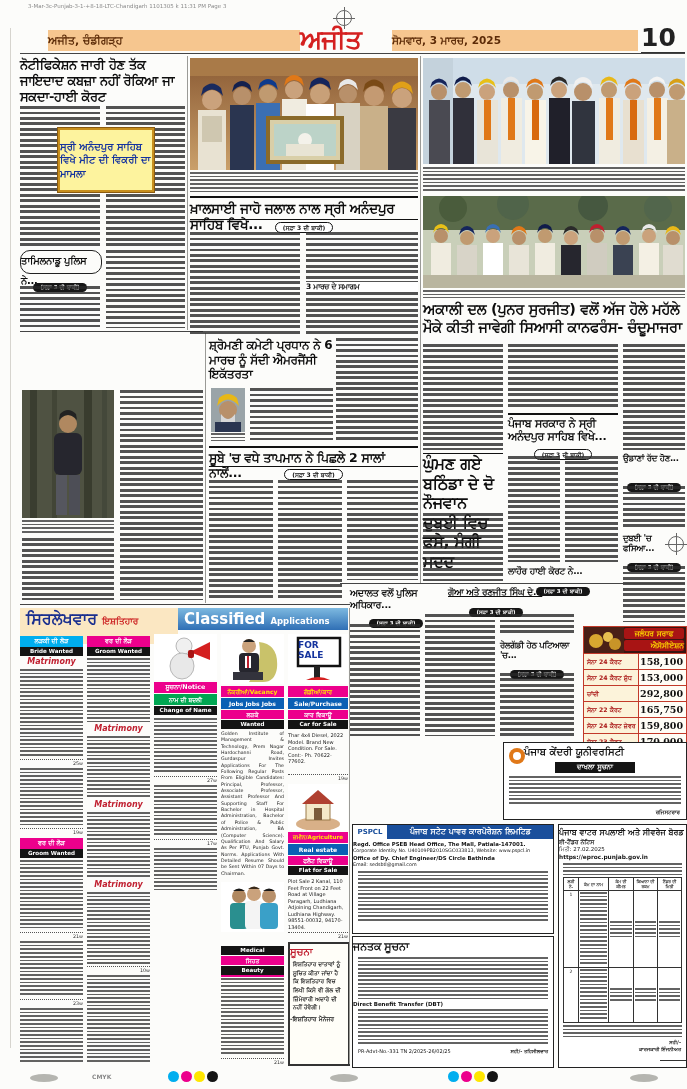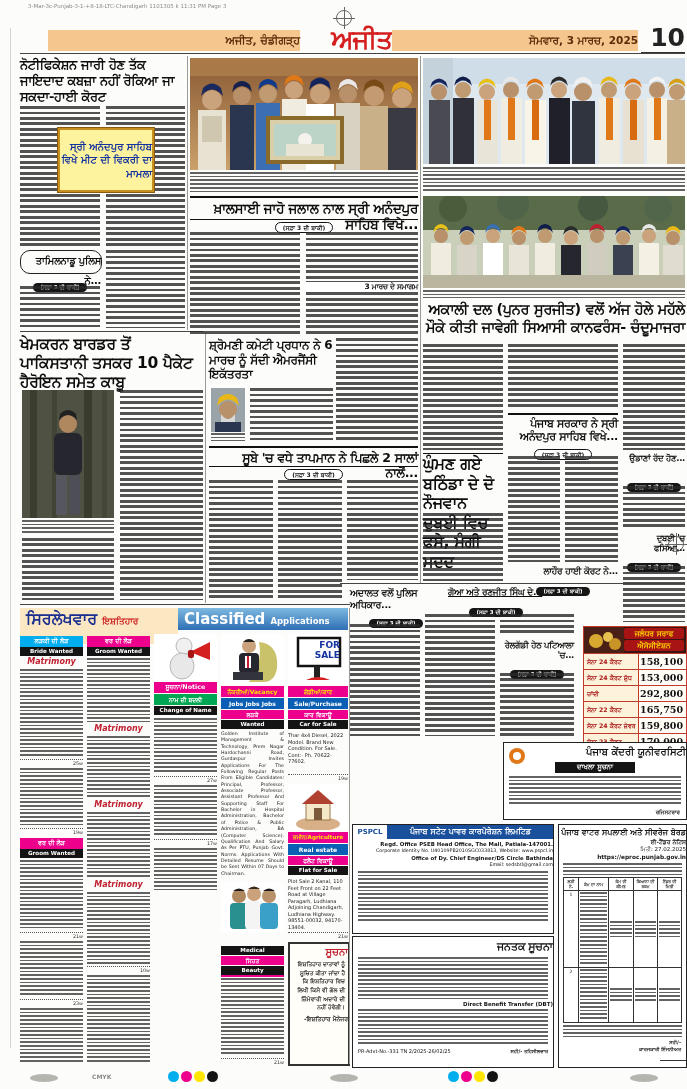--- a/index.html
+++ b/index.html
@@ -3,21 +3,21 @@
 <meta charset="utf-8">
 <style>
   html,body{margin:0;padding:0;background:#dddcd8;}
   .page{position:relative;width:687px;height:1089px;margin:0 auto;background:#fcfcfa;
         font-family:"DejaVu Sans","Liberation Sans",sans-serif;color:#141414;overflow:hidden;}
   .abs{position:absolute;}
   
   .fz{background-image:repeating-linear-gradient(to bottom,rgba(40,40,40,.80) 0px,rgba(40,40,40,.80) 2.6px,transparent 2.6px,transparent 5.5px);}
   .fzs{background-image:repeating-linear-gradient(to bottom,rgba(55,55,55,.78) 0px,rgba(55,55,55,.78) 1.7px,transparent 1.7px,transparent 3.7px);}
   .hd{font-weight:bold;line-height:1.22;letter-spacing:-.3px;color:#0d0d0d;}
-  .ctr{text-align:right;}
+  .ctr{text-align:left;}
   .pill{display:inline-block;border:1px solid #111;border-radius:9px;background:#fff;font-size:6px;font-weight:bold;padding:0 7px;line-height:9px;}
   .pilld{display:inline-block;background:#161616;color:#fff;border-radius:9px;font-size:5.5px;font-weight:bold;padding:1px 7px;line-height:7px;}
   .pillrow{text-align:center;}
   .chdr{color:#fff;font-weight:bold;text-align:center;font-size:6.4px;line-height:11px;height:11px;overflow:hidden;}
   .cblk{background:#141414;color:#fff;text-align:center;font-size:5.6px;line-height:9px;height:9px;font-weight:bold;overflow:hidden;}
   .sep{border-top:1px dotted #555;font-size:4.8px;text-align:right;color:#333;line-height:7px;}
   .vr{background:#9a9a96;width:1px;}
   .hr{background:#444;height:1px;}
   .scrpt{color:#c01f2f;font-style:italic;font-weight:bold;font-size:8px;text-align:center;line-height:10px;}
   .adtxt{font-size:4.7px;line-height:1.35;text-align:justify;color:#1c1c1c;}
@@ -56,21 +56,20 @@
   <div class="abs fz" style="left:106px;top:106px;width:79px;height:140px;"></div>
   <div class="abs" style="left:58px;top:128px;width:92px;height:60px;background:#fdf39e;border:2px solid #c78f1e;box-shadow:0 0 0 1px #8a5a10;z-index:3;display:flex;align-items:center;">
     <div class="ctr" style="width:100%;font-size:10px;font-weight:bold;color:#15339e;line-height:1.35;">ਸ੍ਰੀ ਅਨੰਦਪੁਰ ਸਾਹਿਬ ਵਿਖੇ ਮੀਟ ਦੀ ਵਿਕਰੀ ਦਾ ਮਾਮਲਾ</div>
   </div>
   <div class="abs hd ctr" style="left:20px;top:250px;width:80px;height:22px;font-size:10px;border:1px solid #222;border-radius:10px;line-height:20px;">ਤਾਮਿਲਨਾਡੂ ਪੁਲਿਸ ਨੇ...</div>
   <div class="abs pillrow" style="left:20px;top:274px;width:80px;"><span class="pilld">(ਸਫ਼ਾ 3 ਦੀ ਬਾਕੀ)</span></div>
   <div class="abs fz" style="left:20px;top:286px;width:80px;height:42px;"></div>
   <div class="abs fz" style="left:106px;top:250px;width:79px;height:78px;"></div>
 
   <div class="abs hr" style="left:20px;top:331px;width:183px;"></div>
-  <div class="abs hd" style="left:20px;top:335px;width:183px;height:48px;font-size:15.5px;">ਖੇਮਕਰਨ ਬਾਰਡਰ ਤੋਂ ਪਾਕਿਸਤਾਨੀ ਤਸਕਰ 10 ਪੈਕੇਟ ਹੈਰੋਇਨ ਸਮੇਤ ਕਾਬੂ</div>
   <svg class="abs" style="left:22px;top:390px;" width="92" height="128">
     <rect width="92" height="128" fill="#4f5242"></rect>
     <rect x="8" width="7" height="128" fill="#3a3d30"></rect>
       <rect x="30" width="5" height="128" fill="#424536"></rect>
     <rect x="62" width="8" height="128" fill="#393c2e"></rect>
       <rect x="80" width="5" height="128" fill="#44483a"></rect>
     <circle cx="46" cy="34" r="9" fill="#b08860"></circle>
     <path d="M37 30 q9 -10 18 0 l-1 -6 q-8 -8 -16 0 z" fill="#222"></path>
     <rect x="32" y="43" width="28" height="42" rx="6" fill="#26262e"></rect>
     <rect x="34" y="85" width="11" height="40" fill="#55565e"></rect>
@@ -277,21 +276,21 @@
 
   <div class="abs" style="left:583px;top:626px;width:102px;border:1.5px solid #c23a2a;background:#ec4899;">
     <div style="position:relative;height:26px;background:#3a1410;overflow:hidden;">
       <svg width="40" height="26" style="position:absolute;left:0;top:0;">
         <rect width="40" height="26" fill="#4a2016"></rect>
         <circle cx="12" cy="14" r="7" fill="#d8a830"></circle>
           <circle cx="24" cy="10" r="5" fill="#e8c050"></circle>
           <circle cx="31" cy="17" r="6" fill="#c89428"></circle>
       </svg>
       <div style="position:absolute;left:40px;top:1px;width:60px;text-align:center;color:#ffd700;background:#a81414;font-weight:bold;font-size:7.5px;line-height:11px;border-radius:2px;">ਜਲੰਧਰ ਸਰਾਫ</div>
-      <div style="position:absolute;left:40px;top:13px;width:60px;text-align:center;color:#ffd700;background:#a81414;font-weight:bold;font-size:7.5px;line-height:11px;border-radius:2px;">ਐਸੋਸੀਏਸ਼ਨ</div>
+      <div style="position:absolute;left:40px;top:13px;width:60px;text-align:right;color:#ffd700;background:#a81414;font-weight:bold;font-size:7.5px;line-height:11px;border-radius:2px;">ਐਸੋਸੀਏਸ਼ਨ</div>
     </div>
     <div class="goldrow">
         <div class="goldlab">ਸੋਨਾ 24 ਕੈਰਟ</div>
         <div class="goldval">158,100</div>
       </div>
     <div class="goldrow">
         <div class="goldlab">ਸੋਨਾ 24 ਕੈਰਟ ਸ਼ੁੱਧ</div>
         <div class="goldval">153,000</div>
       </div>
     <div class="goldrow">

